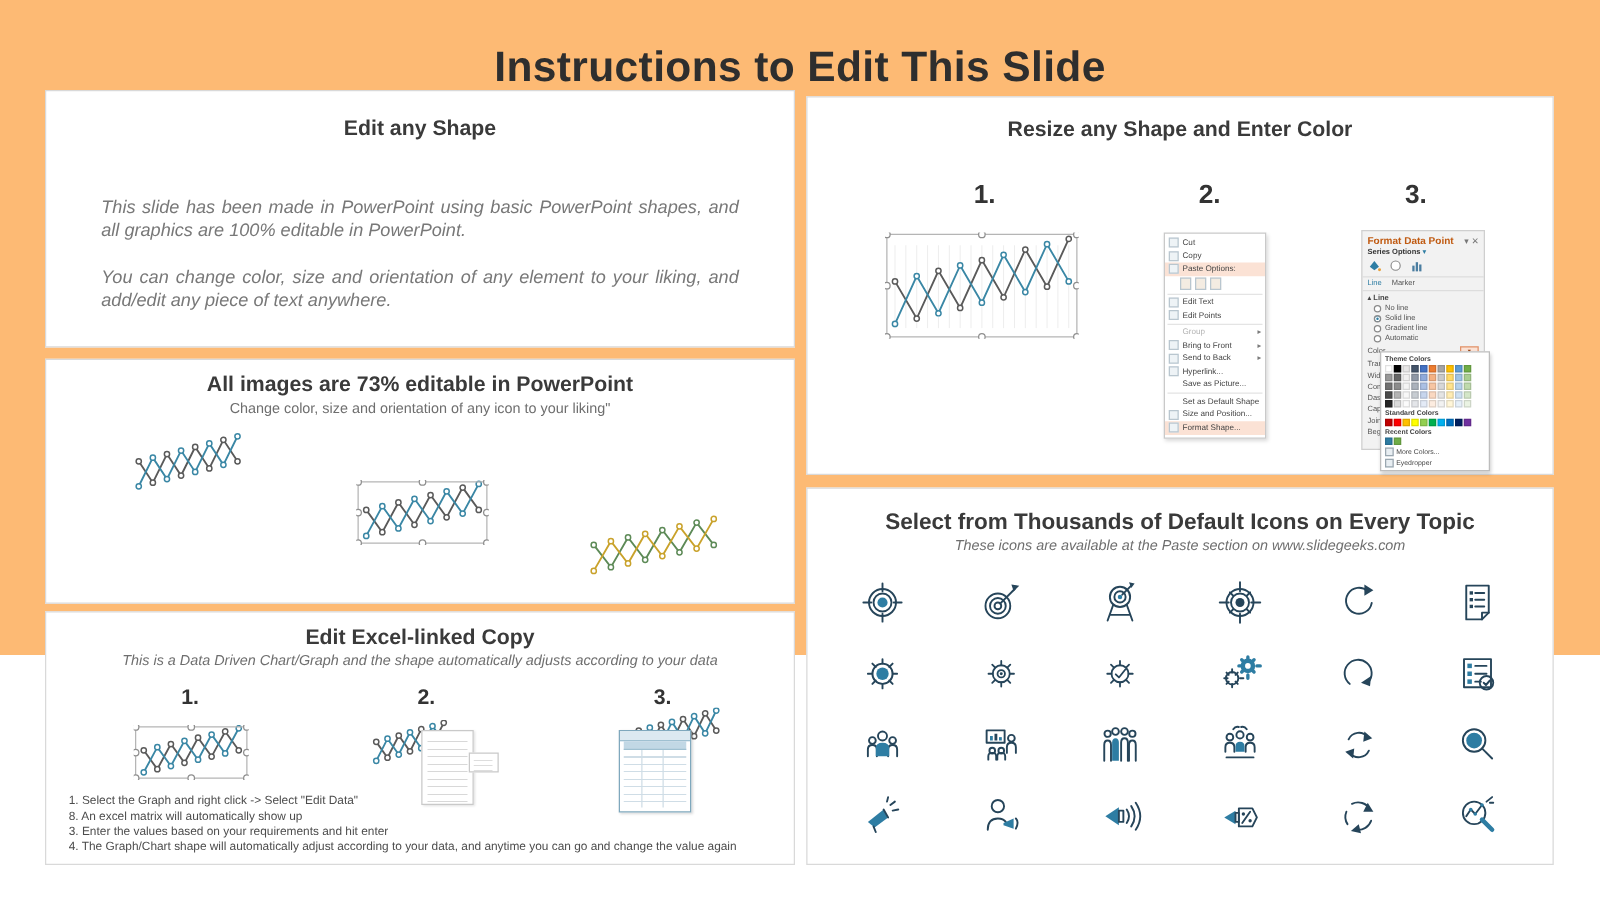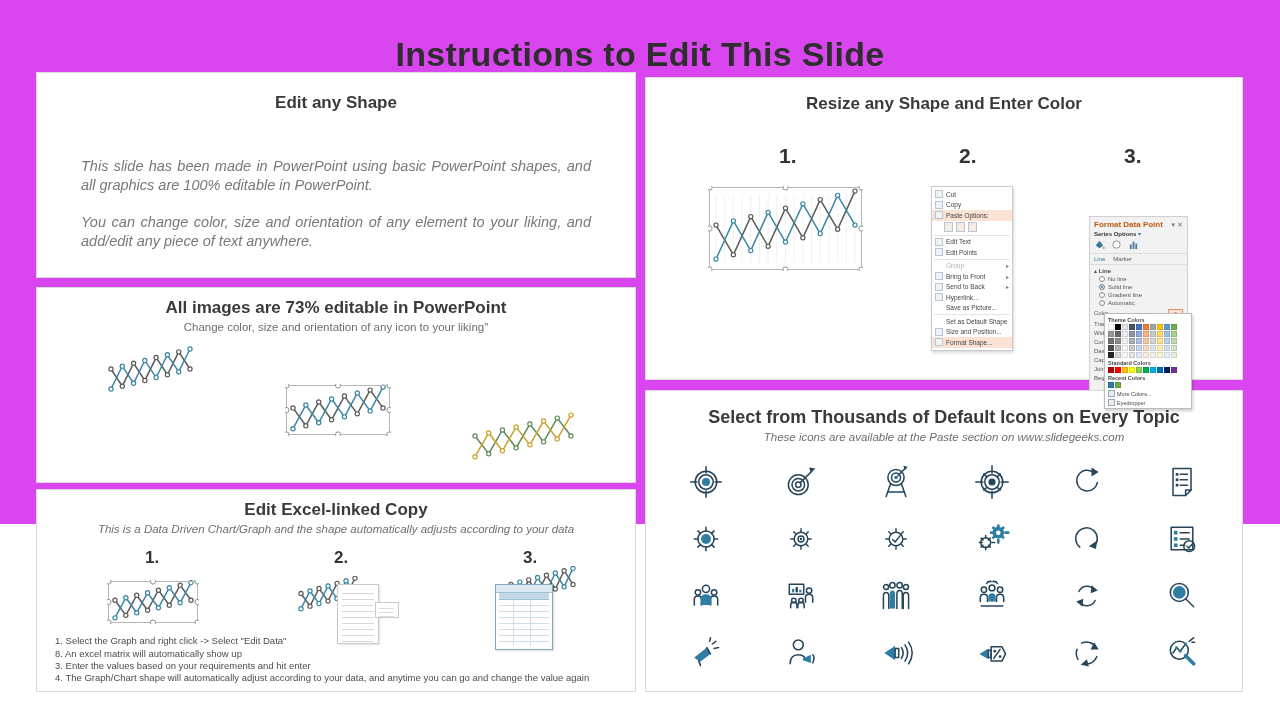--- a/index.html
+++ b/index.html
@@ -1,17 +1,17 @@
 <!DOCTYPE html>
 <html><head>
 <meta charset="utf-8">
 <style>
   html,body{margin:0;padding:0;background:#ffffff;}
   body{width:1280px;height:720px;font-family:"Liberation Sans","DejaVu Sans",sans-serif;color:#333;overflow:hidden;}
-  .slide{position:relative;width:1280px;height:524px;background:#d946ef;}
+  .slide{position:relative;width:1280px;height:524px;background:#fdba74;}
   .title{position:absolute;top:12px;left:0;width:100%;text-align:center;font-size:34px;font-weight:600;color:#2e2e2e;letter-spacing:.3px;}
   .panel{position:absolute;background:#fff;border:1px solid #d9d9d9;box-sizing:border-box;}
   #p-a{left:36px;top:72px;width:600px;height:206px;}
   #p-b{left:36px;top:287px;width:600px;height:196px;}
   #p-c{left:36px;top:489px;width:600px;height:203px;}
   #p-d{left:645px;top:77px;width:598px;height:303px;}
   #p-e{left:645px;top:390px;width:598px;height:302px;}
   .p-head{margin:0;text-align:center;font-size:17px;font-weight:700;color:#3a3a3a;}
   #p-a .p-head{margin-top:20px;}
   #p-b .p-head,#p-c .p-head{margin-top:10px;}
@@ -36,21 +36,21 @@
   .ctx-row{display:flex;align-items:center;height:10.5px;padding:0 3px;position:relative;}
   .ctx-row.hl{background:#fbe2d5;}
   .ctx-row.dis{color:#b3b3b3;}
   .mi{width:6px;height:6px;border:1px solid #b9c6cf;background:#eef3f6;margin-right:3px;flex:0 0 auto;}
   .mi.blank{border-color:transparent;background:transparent;}
   .ctx-arrow{position:absolute;right:3px;font-size:6px;color:#7a7a7a;font-family:"DejaVu Sans",sans-serif;}
   .paste-row{display:flex;gap:3px;padding:1px 3px 2px 12px;}
   .pi{width:7px;height:8px;border:1px solid #b9c6cf;background:#f4ece2;}
   .ctx-sep{height:1px;background:#e4e4e4;margin:1px 2px;}
   
-  .pane{position:absolute;width:97px;height:174px;background:#f2f2f2;border:1px solid #cfcfcf;font-size:6px;color:#555;margin-top:32px;}
+  .pane{position:absolute;width:97px;height:174px;background:#f2f2f2;border:1px solid #cfcfcf;font-size:6px;color:#555;}
   .pane-title{display:flex;align-items:center;padding:3px 4px 1px 4px;font-size:8px;font-weight:700;}
   .pane-title .t{flex:1;}
   .pane-x{color:#777;font-size:7px;font-family:"DejaVu Sans",sans-serif;}
   .pane-so{padding:0 4px;font-size:6px;font-weight:700;color:#333;}
   .pane-icons{display:flex;gap:6px;padding:2px 4px 3px 4px;align-items:center;}
   .pane-tabs{display:flex;gap:8px;padding:2px 4px;border-top:1px solid #ddd;border-bottom:1px solid #ddd;color:#2e7da3;}
   .pane-sec{padding:2px 4px 1px 4px;font-weight:700;color:#444;}
   .pane-opt{display:flex;align-items:center;gap:3px;padding:1px 4px 1px 9px;}
   .radio{width:4px;height:4px;border:1px solid #8a8a8a;border-radius:50%;background:#fff;flex:0 0 auto;}
   .radio.sel{background:#2e7da3;box-shadow:inset 0 0 0 1px #fff;}

